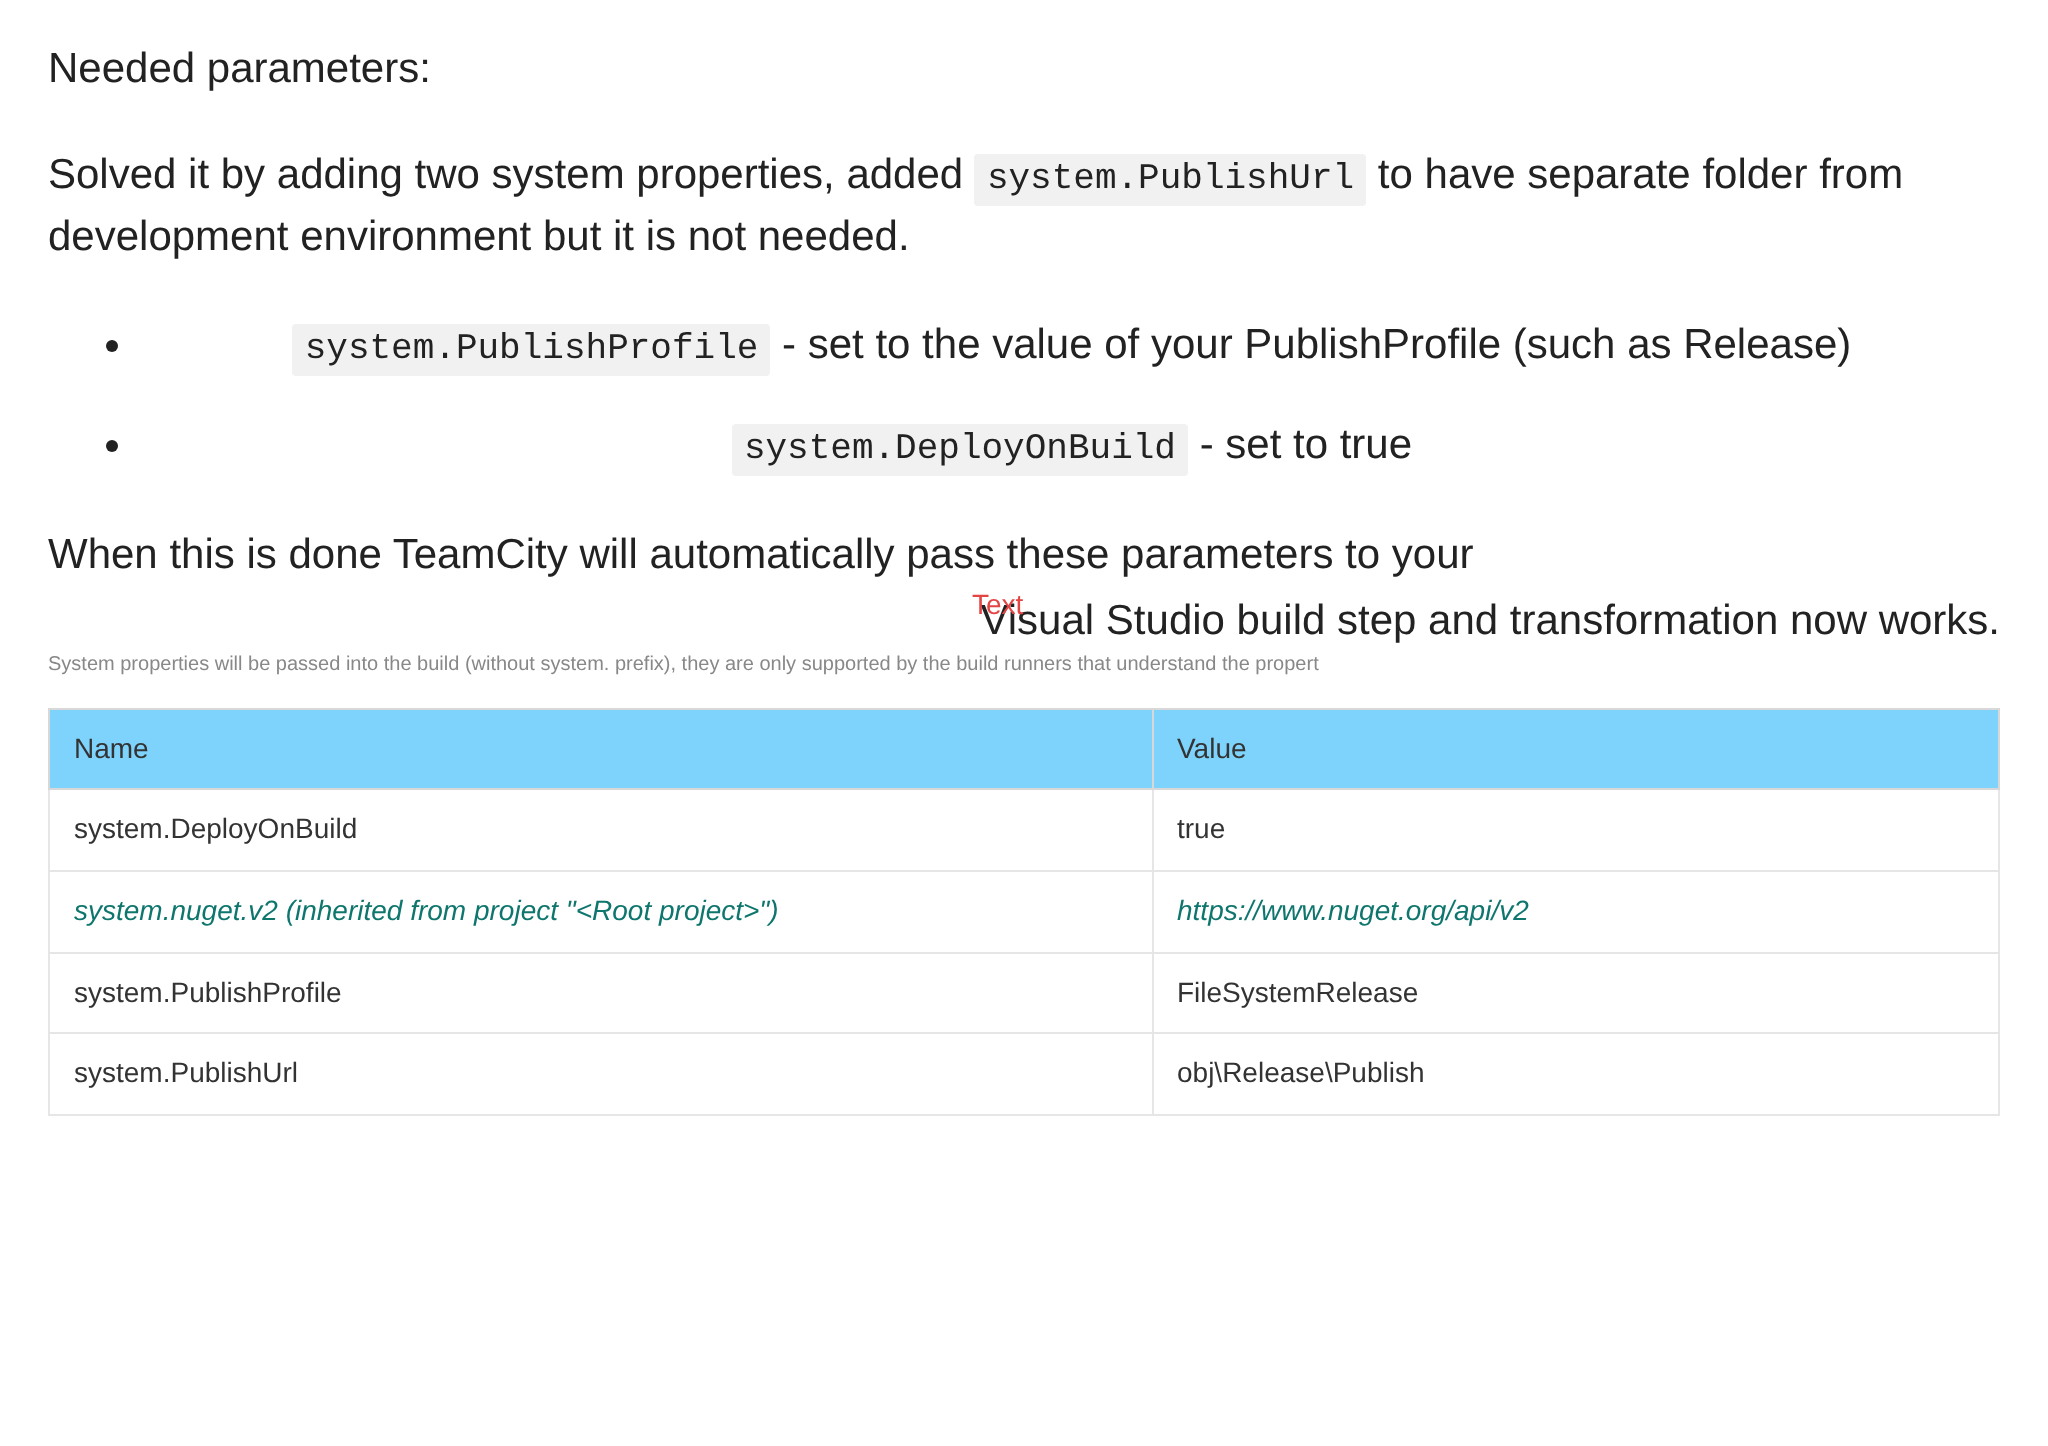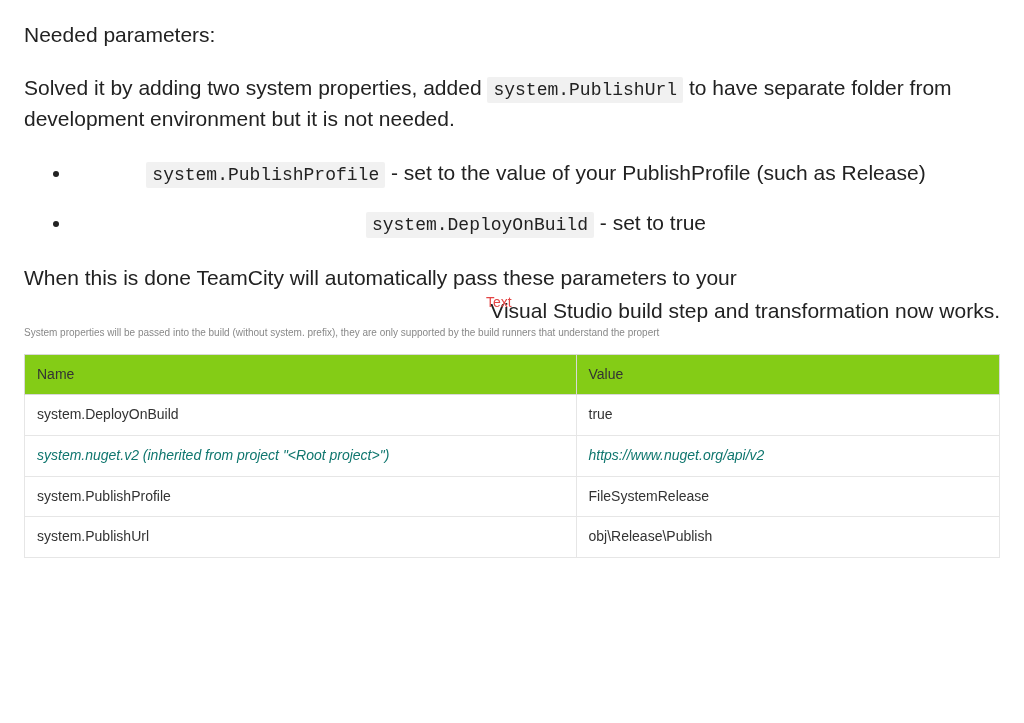--- a/index.html
+++ b/index.html
@@ -57,21 +57,21 @@
     table.props {
       width: 100%;
       border-collapse: collapse;
       font-size: 14px;
       table-layout: fixed;
     }
     table.props th {
       text-align: left;
       font-weight: 400;
       color: #333;
-      background: #84cc16;
+      background: #7dd3fc;
       border: 1px solid #d8d8d8;
       padding: 10px 12px;
     }
     table.props td {
       border: 1px solid #e6e6e6;
       padding: 10px 12px;
       color: #333;
     }
     table.props td.inherited {
       color: #0f766e;

